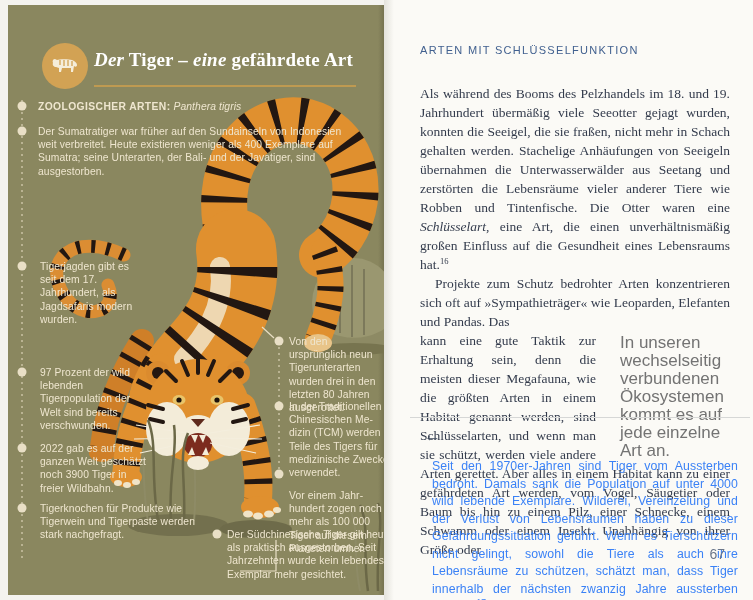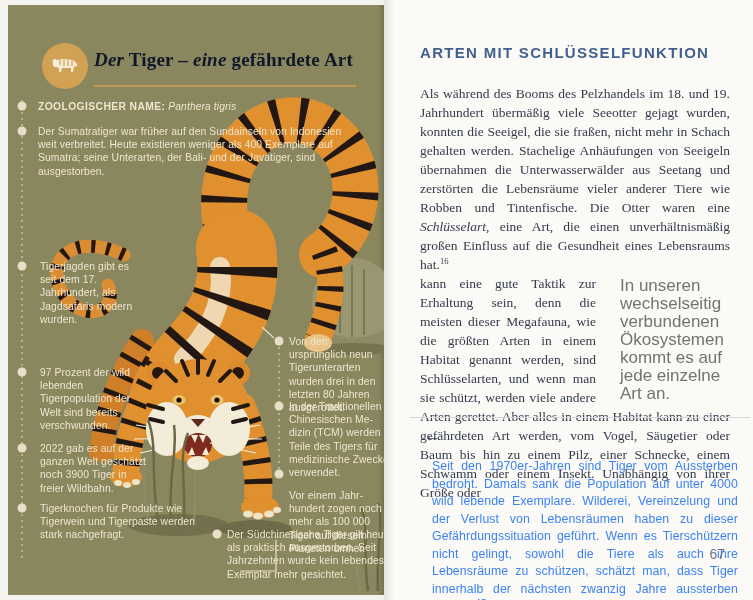--- a/index.html
+++ b/index.html
@@ -14,38 +14,38 @@
   }
   .left-page .inner-shade{position:absolute;right:0;top:0;width:6px;height:100%;
     background:linear-gradient(to left,rgba(60,58,38,.25),rgba(60,58,38,0));}
   .badge{
     position:absolute;left:34px;top:38px;width:46px;height:46px;border-radius:50%;
     background:#d2a254;display:flex;align-items:center;justify-content:center;
   }
   .page-title{
     position:absolute;left:86px;top:44px;width:278px;margin:0;
     font-family:"Liberation Serif",serif;font-size:19px;font-weight:600;
-    color:#0f172a;letter-spacing:.2px;
+    color:#ffffff;letter-spacing:.2px;
   }
   .title-rule{position:absolute;left:86px;top:80px;width:262px;height:2px;background:#c89d4f;opacity:.85;}
   .note{
     position:absolute;color:#efe6cf;font-size:10.3px;line-height:13.2px;
     letter-spacing:.1px;
   }
   .zool b{font-weight:700;letter-spacing:.4px;}
   .zool i{font-style:italic;margin-top:36px;}
   
   .right-page{
     position:absolute;left:384px;top:0;width:369px;height:600px;background:#fbfaf6;
   }
   .right-page .gutter{position:absolute;left:0;top:0;width:10px;height:100%;
     background:linear-gradient(to right,rgba(120,118,100,.18),rgba(120,118,100,0));}
   .section-heading{
     position:absolute;left:36px;top:44px;margin:0;width:320px;
-    font-size:15px;font-weight:700;color:#41608f;letter-spacing:1.3px;
+    font-size:11px;font-weight:400;color:#41608f;letter-spacing:1.3px;
   }
   .body-col{position:absolute;left:36px;top:84px;width:310px;}
   .body-text{
     margin:0;font-family:"Liberation Serif",serif;font-size:13.5px;line-height:19px;
     color:#333b4c;text-align:justify;
   }
   .body-text i{font-style:italic;font-family:Liberation Serif, serif;}
   .body-text sup, .caption-text sup{font-size:8.5px;line-height:0;}
   .indent{text-indent:15px;}
   .pull-quote{
@@ -195,21 +195,21 @@
       <path d="M10,4 v5 M14,4 v6 M18,4 v6 M22,5 v5" stroke="#d2a254" stroke-width="1.3"></path>
     </svg>
   </div>
 
   <h1 class="page-title" style="z-index:2;position:absolute">
     <i>Der</i><span> Tiger – </span><i>eine</i><span> gefährdete Art</span>
   </h1>
   <div class="title-rule" style="z-index:2"></div>
 
   <div class="note zool" style="left:30px;top:95px;width:310px;z-index:3">
-    <b>ZOOLOGISCHER NAME:</b> <i>Panthera tigris</i>
+    <b>ZOOLOGISCHER ARTEN:</b> <i>Panthera tigris</i>
   </div>
 
   <div class="note" style="left:30px;top:120px;width:306px;z-index:3">Der Sumatratiger war früher auf den Sundainseln von Indonesien weit verbreitet. Heute existieren weniger als 400 Exemplare auf Sumatra; seine Unterarten, der Bali- und der Javatiger, sind ausgestorben.</div>
   <div class="note" style="left:32px;top:255px;width:102px;z-index:3">Tigerjagden gibt es seit dem 17. Jahrhundert, als Jagdsafaris modern wurden.</div>
   <div class="note" style="left:32px;top:361px;width:112px;z-index:3">97 Prozent der wild lebenden Tigerpopulation der Welt sind bereits verschwunden.</div>
   <div class="note" style="left:32px;top:437px;width:112px;z-index:3">2022 gab es auf der ganzen Welt geschätzt noch 3900 Tiger in freier Wildbahn.</div>
   <div class="note" style="left:32px;top:497px;width:160px;z-index:3">Tigerknochen für Produkte wie Tigerwein und Tigerpaste werden stark nachgefragt.</div>
 
   <div class="note" style="left:281px;top:330px;width:92px;z-index:3">Von den ursprünglich neun Tigerunterarten wurden drei in den letzten 80 Jahren ausgerottet.</div>
   <div class="note" style="left:281px;top:395px;width:100px;z-index:3">In der Traditionellen Chinesischen Me­dizin (TCM) werden Teile des Tigers für medizinische Zwecke verwendet.</div>
@@ -221,20 +221,23 @@
 
 <div class="right-page">
   <div class="gutter"></div>
 
   <h2 class="section-heading">ARTEN MIT SCHLÜSSELFUNKTION</h2>
 
   <div class="body-col">
     <p class="body-text">
       <span>Als während des Booms des Pelzhandels im 18. und 19. Jahrhundert übermäßig viele Seeotter gejagt wurden, konnten die Seeigel, die sie fraßen, nicht mehr in Schach gehalten werden. Stachelige Anhäufungen von Seeigeln übernahmen die Unterwasserwälder aus Seetang und zerstörten die Lebensräume vieler anderer Tiere wie Robben und Tintenfische. Die Otter waren eine </span><i>Schlüsselart</i><span>, eine Art, die einen unverhältnismäßig großen Einfluss auf die Gesundheit eines Lebensraums hat.</span><sup>16</sup>
     </p>
+    <p class="body-text indent">
+      <span>Projekte zum Schutz bedrohter Arten konzentrieren sich oft auf »Sympathieträger« wie Leoparden, Elefanten und Pandas. Das</span>
+    </p>
     <div class="body-text">
       <aside class="pull-quote">In unseren wechsel­seitig verbundenen Ökosystemen kommt es auf jede einzelne Art an.</aside>
       <span>kann eine gute Taktik zur Erhaltung sein, denn die meisten dieser Megafauna, wie die größten Arten in einem Habitat genannt werden, sind Schlüsselarten, und wenn man sie schützt, werden viele andere Arten gerettet. Aber alles in einem Habitat kann zu einer gefährdeten Art werden, vom Vogel, Säugetier oder Baum bis hin zu einem Pilz, einer Schnecke, einem Schwamm oder einem Insekt. Unabhängig von ihrer Größe oder</span>
     </div>
   </div>
 
   <div class="caption-block">
     <div class="caption-arrow">←</div>
     <p class="caption-text">
       <span>Seit den 1970er-Jahren sind Tiger vom Aussterben bedroht. Damals sank die Population auf unter 4000 wild lebende Exemplare. Wilderei, Vereinzelung und der Verlust von Lebensräumen haben zu dieser Gefährdungssituation geführt. Wenn es Tierschützern nicht gelingt, sowohl die Tiere als auch ihre Lebensräume zu schützen, schätzt man, dass Tiger innerhalb der nächsten zwanzig Jahre aussterben werden.</span><sup>17</sup>

